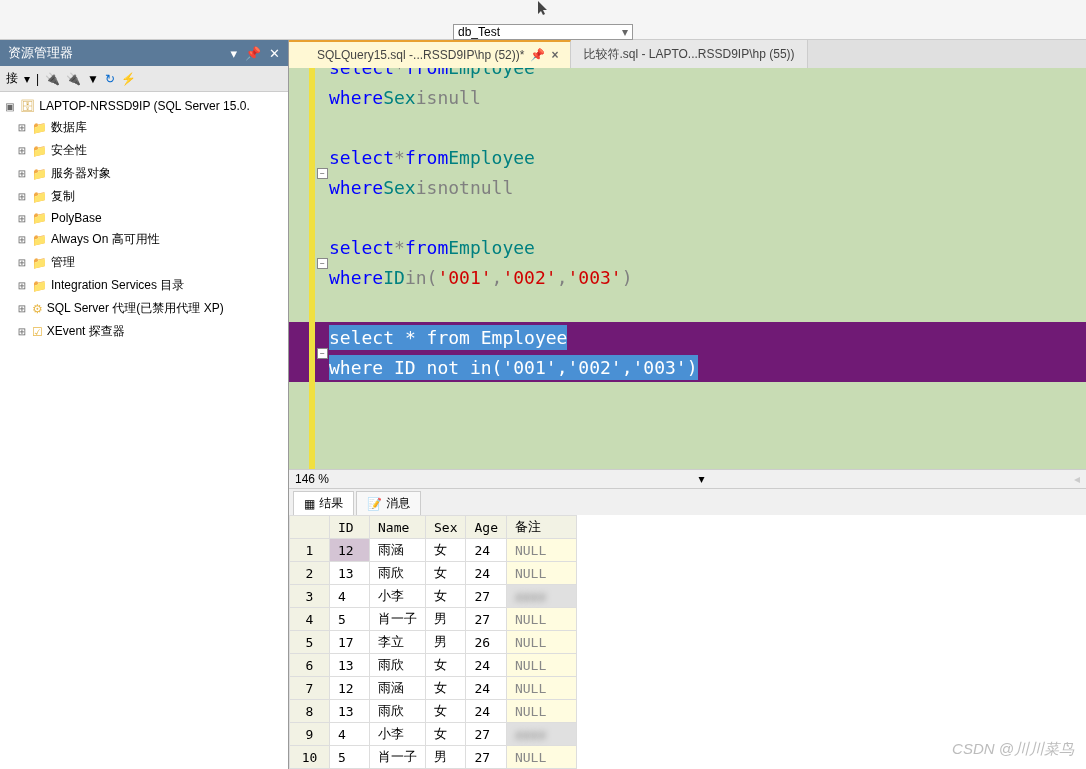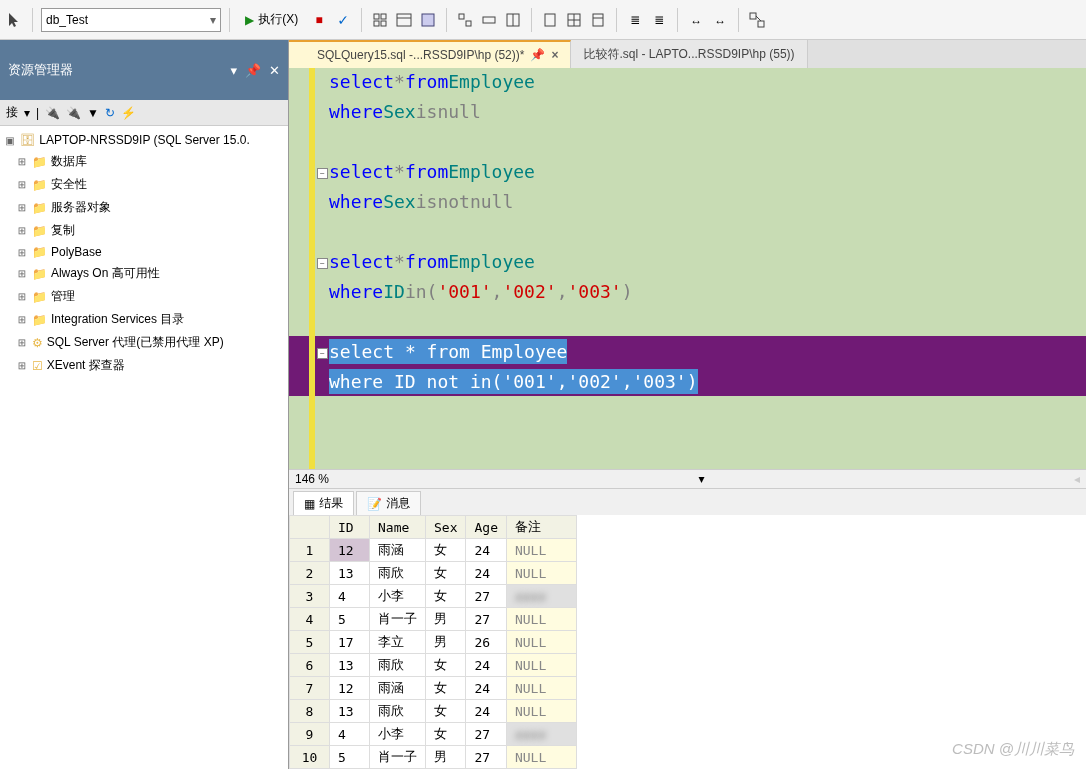--- a/index.html
+++ b/index.html
@@ -1,49 +1,49 @@
 <!DOCTYPE html>
 <html><head>
   <meta charset="utf-8">
   <style>
     * { margin: 0; padding: 0; box-sizing: border-box; }
     body { font-family: "Microsoft YaHei", Arial, sans-serif; font-size: 12px; background: #f0f0f0; width: 1086px; height: 769px; overflow: hidden; position: relative; }
     
-    .toolbar { background: #f5f5f5; border-bottom: 1px solid #ccc; height: 40px; display: flex; align-items: center; padding: 0 4px; gap: 4px; }
+    .toolbar { background: #f5f5f5; border-bottom: 1px solid #ccc; height: 40px; display: flex; align-items: center; padding: 0 4px; gap: 4px; flex-direction: column; }
     .toolbar-icon { width: 20px; height: 20px; display: flex; align-items: center; justify-content: center; cursor: pointer; }
     .toolbar-sep { width: 1px; height: 24px; background: #ccc; margin: 0 4px; }
     .db-dropdown { height: 24px; width: 180px; border: 1px solid #999; background: white; display: flex; align-items: center; padding: 0 4px; }
     .exec-btn { display: flex; align-items: center; gap: 4px; padding: 2px 6px; border: 1px solid transparent; cursor: pointer; }
     .play-icon { color: #1a8a1a; font-size: 12px; }
     .stop-icon { color: #c00; }
     .check-blue { color: #0066cc; font-size: 14px; }
     
     .main-container { display: flex; height: calc(100% - 40px); }
     
     .sidebar { width: 289px; background: #e8e8e8; display: flex; flex-direction: column; border-right: 1px solid #999; }
-    .sidebar-header { background: #5b7a99; color: white; padding: 21px 8px; display: flex; align-items: center; justify-content: space-between; font-size: 13px; }
+    .sidebar-header { background: #5b7a99; color: white; padding: 4px 8px; display: flex; align-items: center; justify-content: space-between; font-size: 13px; }
     .sidebar-header-right { display: flex; gap: 8px; align-items: center; }
     .sidebar-toolbar { background: #e8e8e8; padding: 4px 6px; display: flex; align-items: center; gap: 6px; border-bottom: 1px solid #ccc; }
     .sidebar-toolbar span { cursor: pointer; }
     .tree { padding: 4px; background: white; flex: 1; overflow-y: auto; }
     .tree-item { display: flex; align-items: center; padding: 3px 0; gap: 4px; cursor: pointer; }
     .tree-item .expand { width: 12px; text-align: center; color: #666; font-size: 10px; }
     .tree-item .folder-icon { color: #e8b84a; }
     .tree-item.child { padding-left: 12px; }
     .server-icon { color: #d4a84a; }
     
     .content { flex: 1; display: flex; flex-direction: column; background: #c8dcb4; }
     
     .tabs { display: flex; background: #e0e0e0; height: 28px; }
     .tab { padding: 4px 12px; background: #e8e8e8; border-right: 1px solid #ccc; display: flex; align-items: center; gap: 6px; cursor: pointer; color: #444; }
     .tab.active { background: #fff8d4; border-top: 2px solid #e8a030; padding-left: 28px; }
     .tab .pin { color: #888; }
     .tab .close { color: #666; font-weight: bold; cursor: pointer; }
     
-    .editor { flex: 1; background: #c8dcb4; font-family: Consolas, monospace; font-size: 18px; padding: 18px 0; position: relative; overflow: hidden; }
+    .editor { flex: 1; background: #c8dcb4; font-family: Consolas, monospace; font-size: 18px; padding: 4px 0; position: relative; overflow: hidden; }
     .code-line { display: flex; align-items: center; height: 30px; padding-left: 40px; }
     .gutter-bar { position: absolute; left: 20px; top: 0; width: 6px; height: 100%; background: #f0e040; }
     .collapse-box { position: absolute; left: 28px; width: 11px; height: 11px; border: 1px solid #888; background: white; font-size: 8px; text-align: center; line-height: 9px; color: #666; }
     .kw-blue { color: #0000ff; }
     .kw-gray { color: #808080; }
     .kw-green { color: #008080; }
     .kw-red { color: #d00000; }
     .selection { background: #701a75; color: white !important; }
     .selection .kw-blue, .selection .kw-gray, .selection .kw-green, .selection .kw-red { color: white !important; }
     

